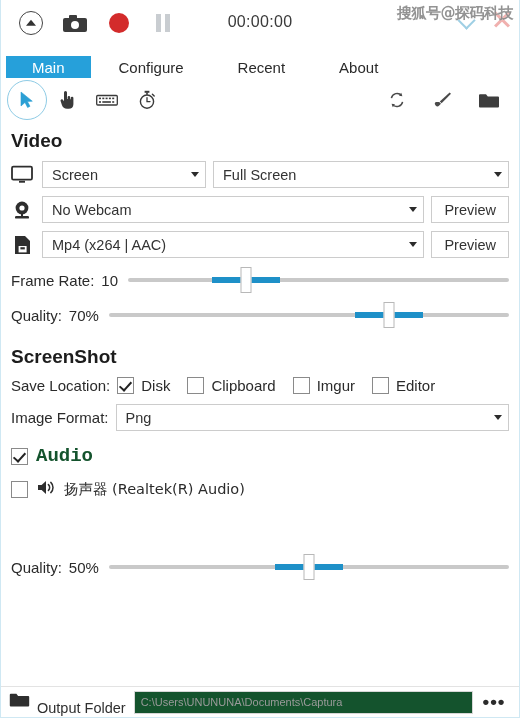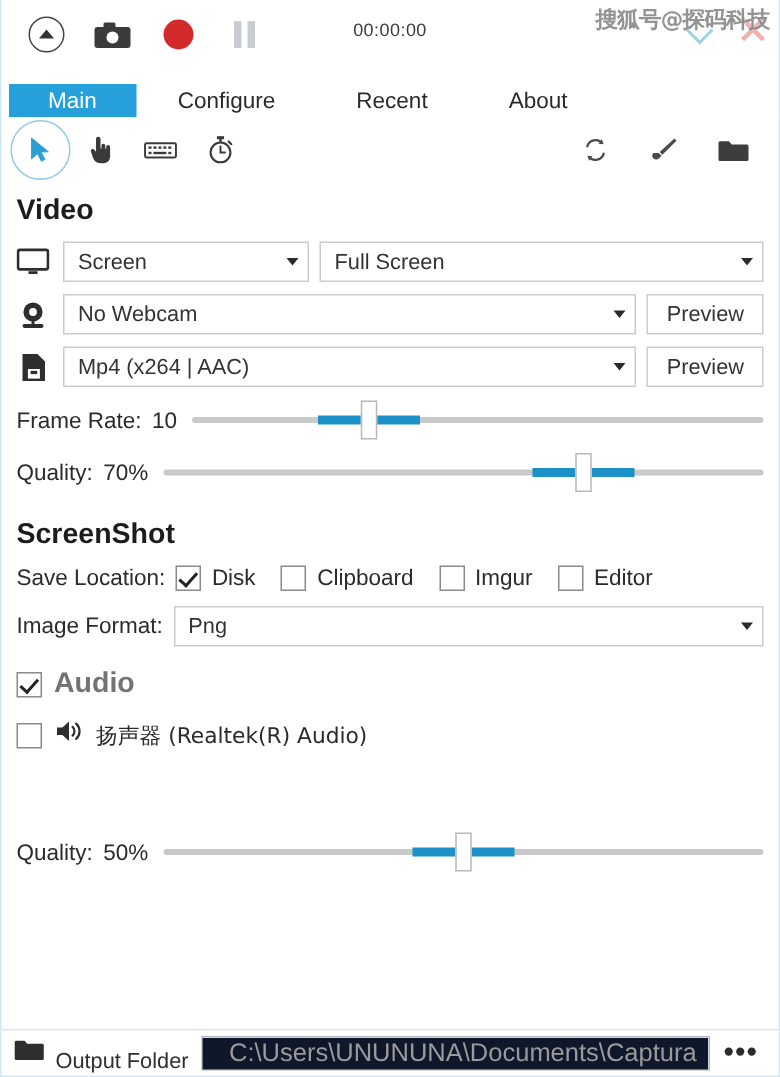--- a/index.html
+++ b/index.html
@@ -54,21 +54,21 @@
   }
   .icon-camera .lens {
     position: absolute; left: 8px; top: 6px; width: 8px; height: 8px;
     border-radius: 50%; background: #ffffff;
   }
   .icon-record { width: 20px; height: 20px; border-radius: 50%; background: #d32b2b; }
   .icon-pause { display: flex; gap: 4px; }
   .icon-pause i { display: block; width: 5px; height: 18px; background: #c9cdd1; }
   .timer {
     position: absolute; left: 0; right: 0; top: 13px;
-    text-align: center; font-size: 12px; color: #3a3a3a;
+    text-align: center; font-size: 16px; color: #3a3a3a;
     letter-spacing: .3px; pointer-events: none;
   }
   .win-ctl {
     position: absolute; right: 6px; top: 8px;
     display: flex; align-items: center; gap: 14px;
   }
   .chev-down {
     width: 20px; height: 20px; position: relative;
   }
   .chev-down::after {
@@ -175,36 +175,36 @@
   }
   .cb.checked::after {
     content: ""; position: absolute; left: 4px; top: 1px;
     width: 5px; height: 10px; border: solid #222;
     border-width: 0 2px 2px 0; transform: rotate(42deg);
   }
   .cb-label { font-size: 15px; color: #2b2b2b; white-space: nowrap; }
   .inline-label { font-size: 15px; color: #2b2b2b; white-space: nowrap; }
 
   .audio-head { display: flex; align-items: center; gap: 8px; margin: 14px 0 12px 2px; }
-  .audio-head .t { font-size: 19px; font-weight: bold; color: #737373; }
+  .audio-head .t { font-size: 19px; font-weight: bold; color: #14532d; font-family: Liberation Mono, monospace; }
   .dev-row { display: flex; align-items: center; gap: 9px; margin: 0 0 11px 2px; }
   .dev-name { font-size: 14.5px; color: #2b2b2b; font-family: "DejaVu Sans", sans-serif; }
 
   
   .statusbar {
     position: absolute; left: 0; right: 0; bottom: 0; height: 31px;
     background: #ffffff; border-top: 1px solid #e3e3e3;
     display: flex; align-items: center; padding: 0 4px 0 6px; gap: 0;
   }
   .sb-folder { display: flex; align-items: center; gap: 7px; padding: 0 8px 0 2px; cursor: pointer; }
   .sb-text { font-size: 14.5px; color: #2f2f2f; margin-top: 12px; }
   .sb-path {
-    flex: 1; height: 23px; border: 1px solid #d7d7d7; background: #0f172a;
-    display: flex; align-items: center; padding: 0 18px;
-    font-size: 17px; color: #9a9a9a; overflow: hidden; white-space: nowrap;
+    flex: 1; height: 23px; border: 1px solid #d7d7d7; background: #14532d;
+    display: flex; align-items: center; padding: 0 6px;
+    font-size: 11px; color: #9a9a9a; overflow: hidden; white-space: nowrap;
   }
   .sb-more {
     width: 42px; height: 27px; display: flex; align-items: center; justify-content: center;
     cursor: pointer; font-size: 19px; color: #2b2b2b; letter-spacing: 1px;
     font-weight: bold;
   }
   .spacer-gap { height: 34px; }
 </style>
 </head>
 <body>

